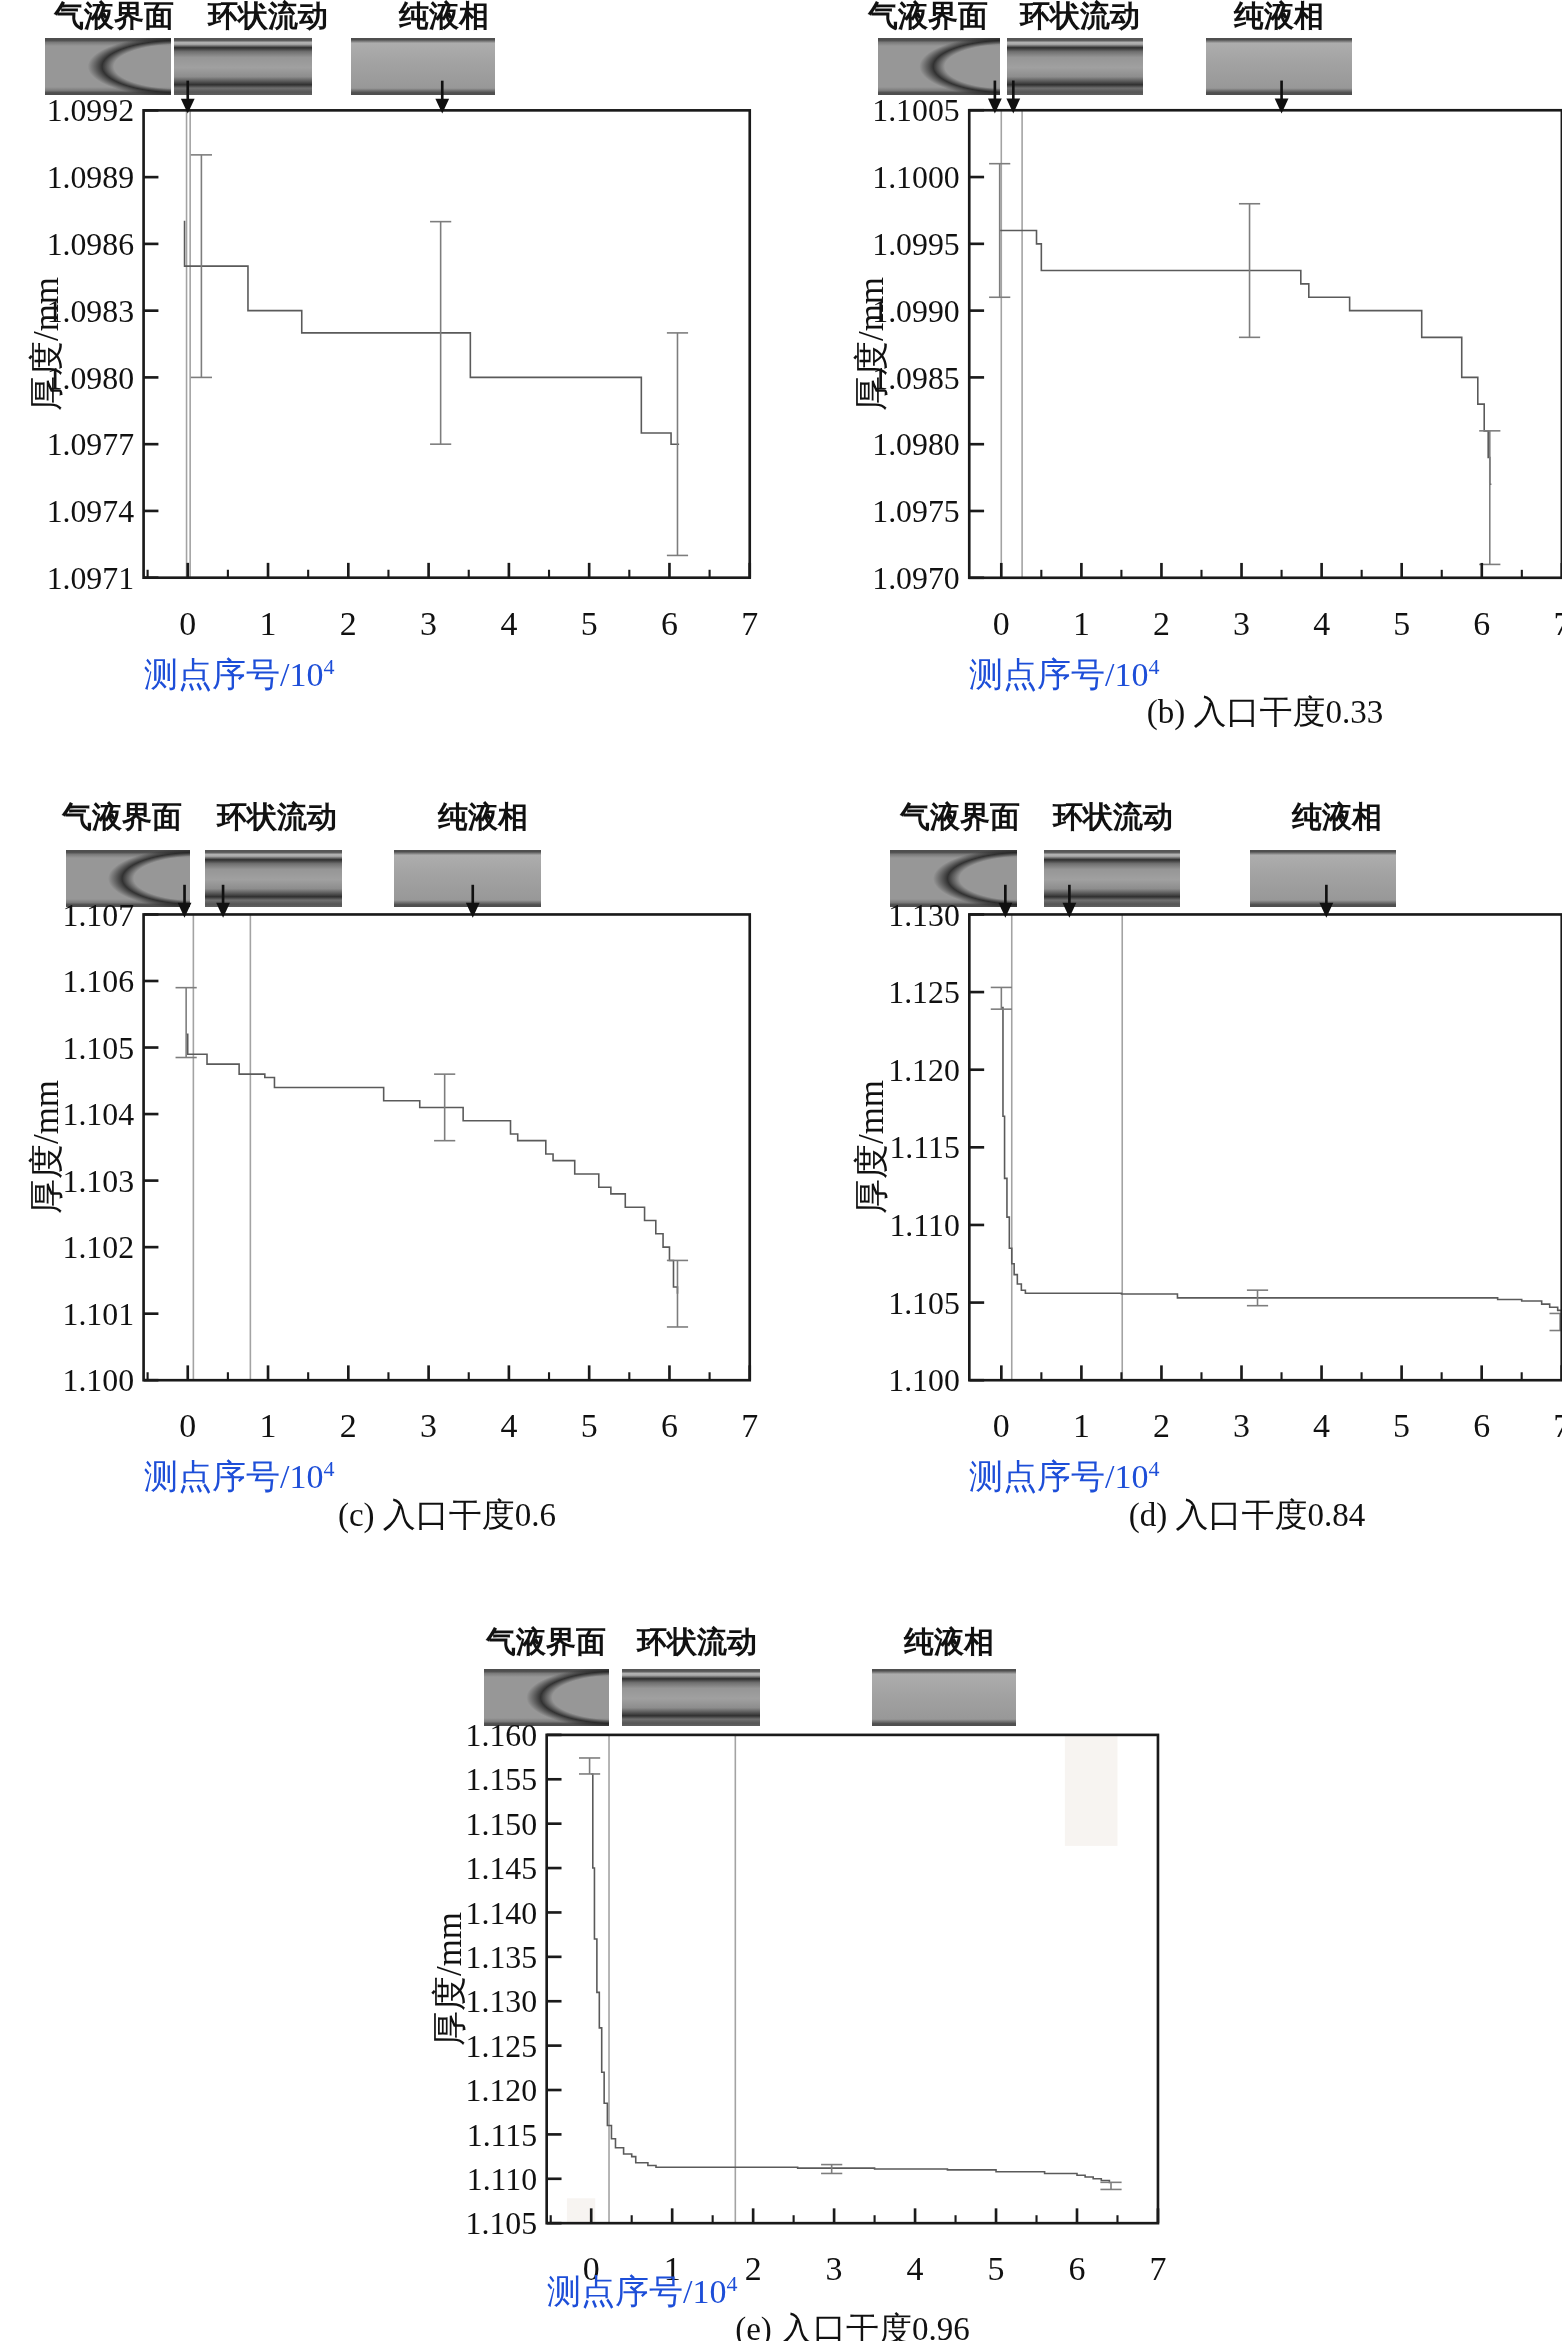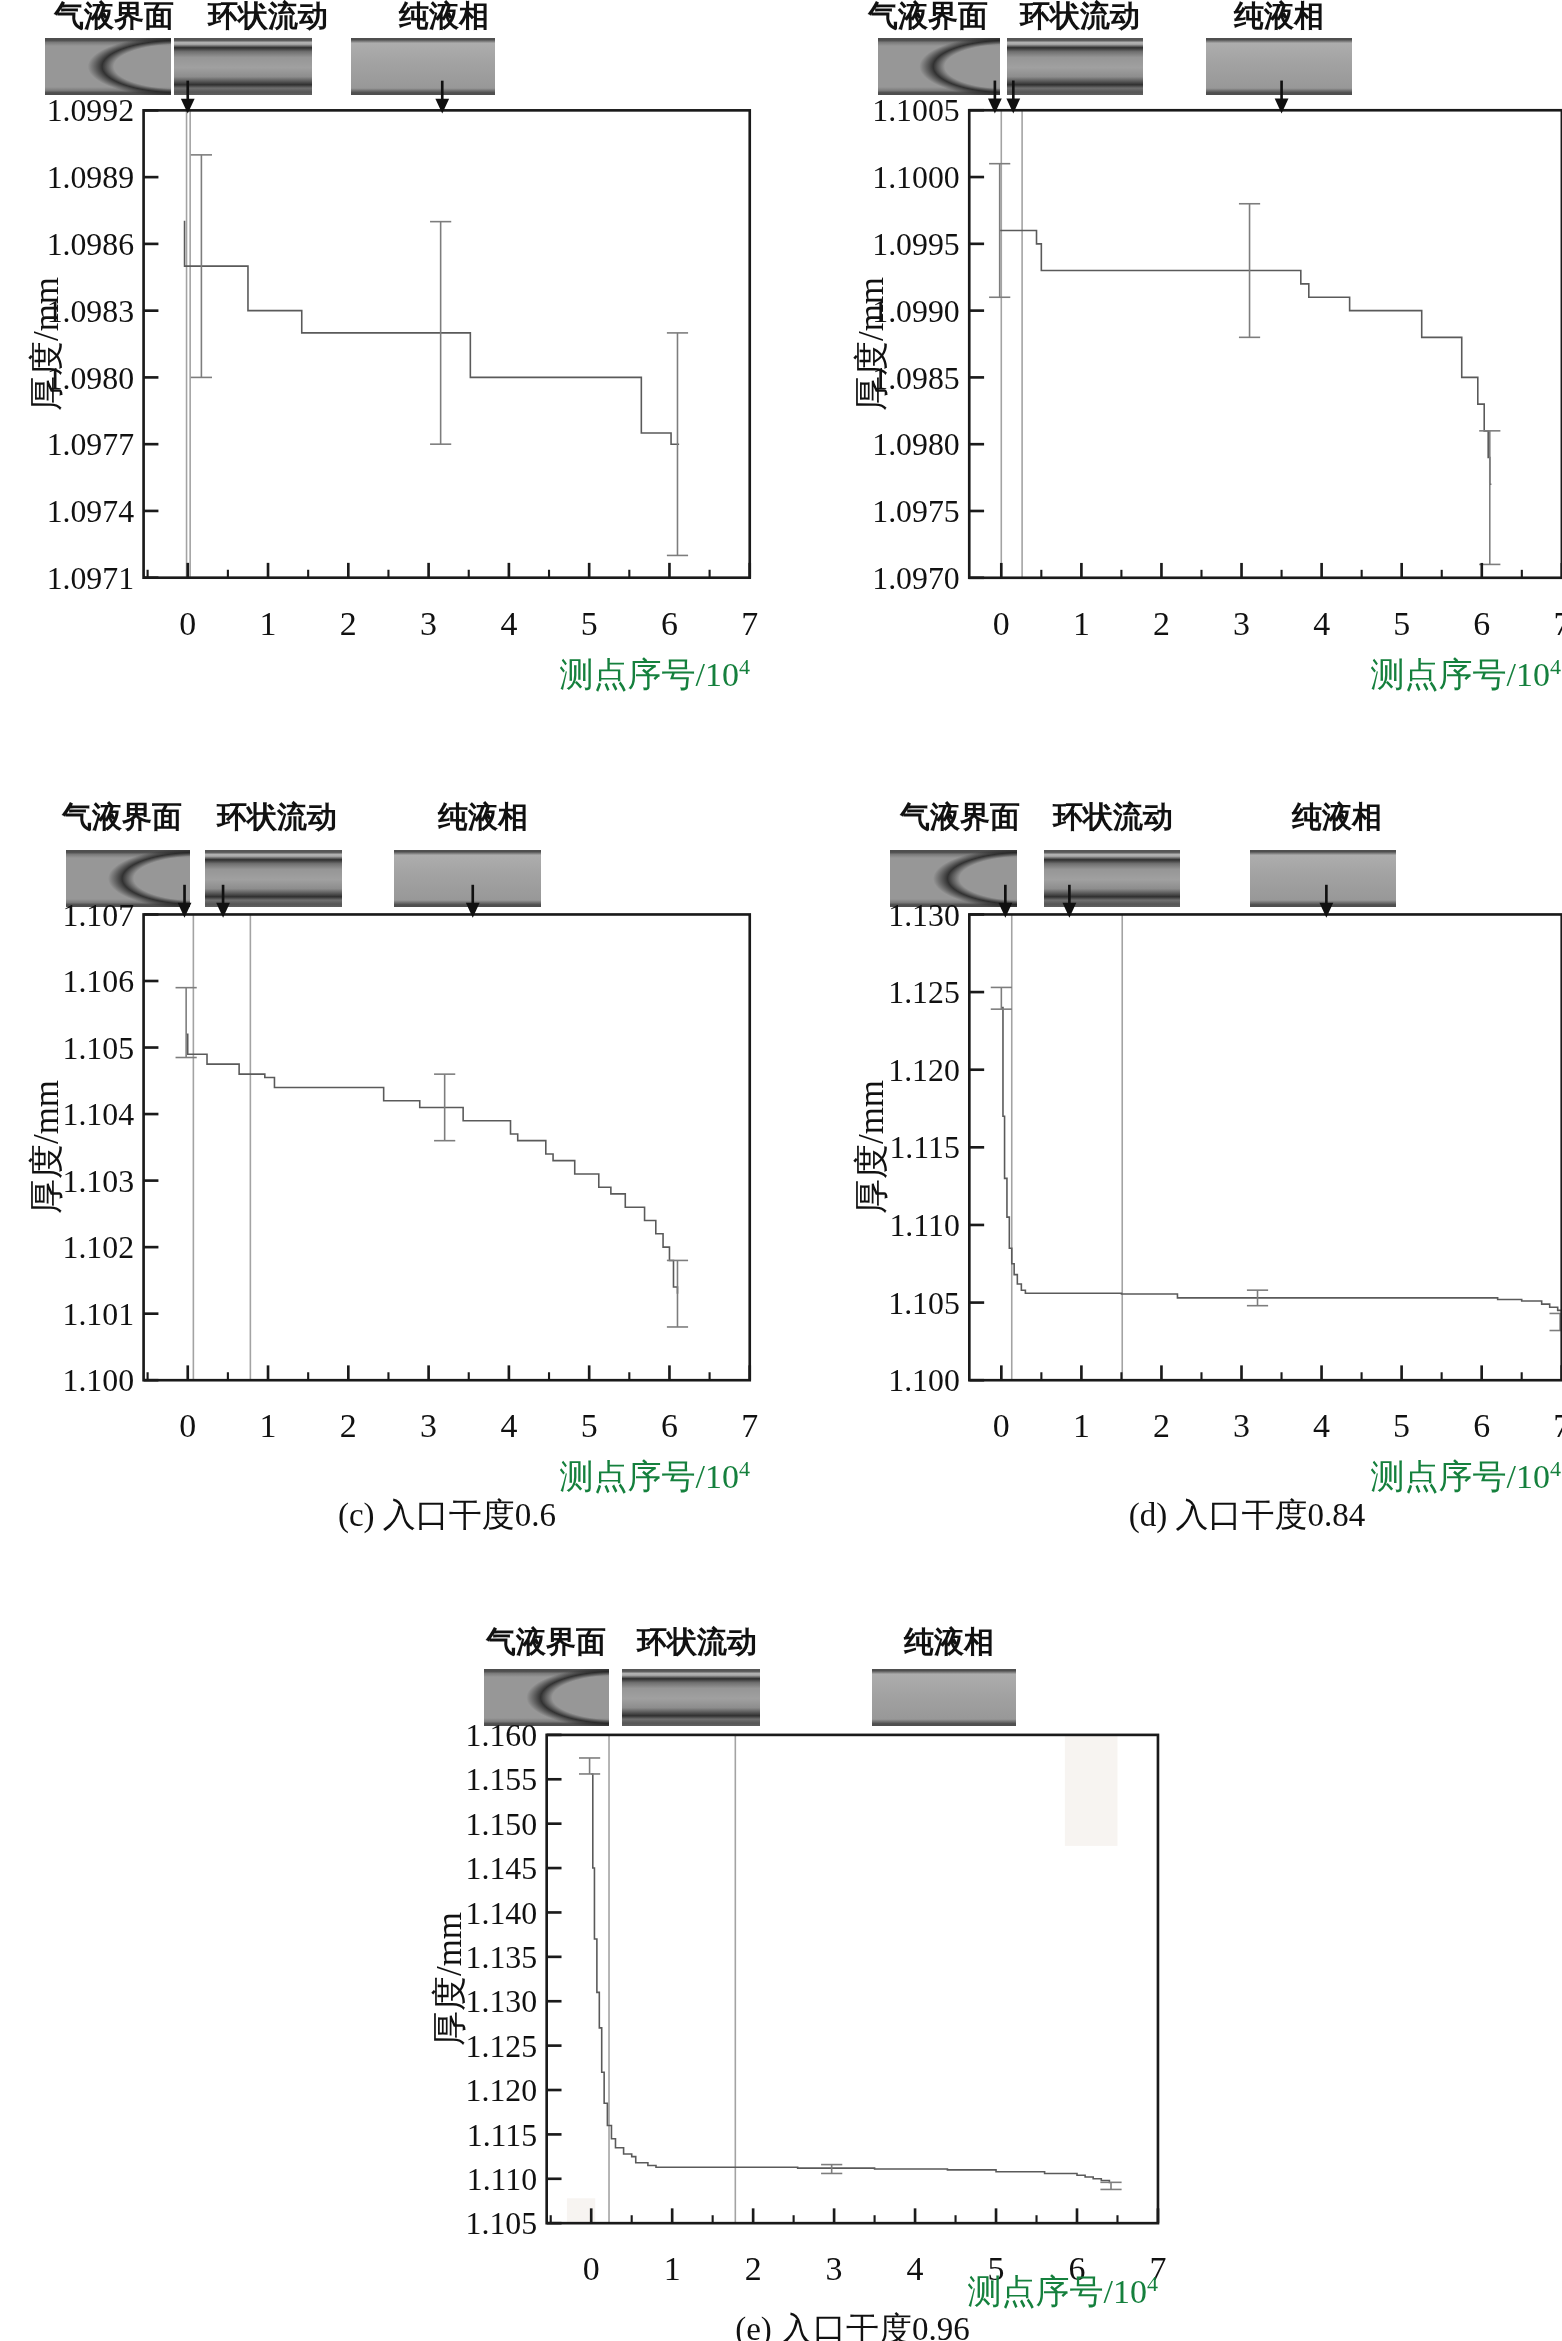--- a/index.html
+++ b/index.html
@@ -21,21 +21,21 @@
       #565656 0%, #565656 4%, #b3b3b3 8%, #a8a8a8 11%, #2e2e2e 17%, #6f6f6f 24%,
       #969696 34%, #a0a0a0 52%, #8d8d8d 68%, #303030 82%, #6f6f6f 88%, #565656 95%, #606060 100%);
   }
   .fi-pure{
     background-color:#9d9d9d;
     background-image:linear-gradient(to bottom,
       #4f4f4f 0%, #4f4f4f 3%, #adadad 9%, #a2a2a2 45%, #989898 88%, #4f4f4f 96%, #4f4f4f 100%);
   }
   .ylab{position:absolute;font-size:35px;white-space:nowrap;
         transform:translate(-50%,-50%) rotate(-90deg);color:#111;}
-  .xlab{position:absolute;font-size:34px;text-align:right;white-space:nowrap;color:#15803d;}
+  .xlab{position:absolute;font-size:34px;text-align:left;white-space:nowrap;color:#1d4ed8;}
   .xlab sup{font-size:22px;}
   .caption{position:absolute;font-size:33px;text-align:center;white-space:nowrap;color:#111;}
   svg.chart{position:absolute;left:0;top:0;}
   svg.chart text{font-family:"Liberation Serif","DejaVu Serif",serif;}
 </style>
 </head>
 <body>
 
 <div id="page">
 
@@ -171,20 +171,21 @@
         <line x1="355" y1="1090" x2="383" y2="1090" stroke="#1a1a1a" stroke-width="5"></line>
         <text x="337" y="1111" text-anchor="end" font-size="60" fill="#111111">1.0970</text>
         <line x1="403.3459459459459" y1="152" x2="403.3459459459459" y2="194" stroke="#101010" stroke-width="5"></line>
         <polygon points="390.3459459459459,186 416.3459459459459,186 403.3459459459459,214" fill="#101010"></polygon>
         <line x1="438.0945945945946" y1="152" x2="438.0945945945946" y2="194" stroke="#101010" stroke-width="5"></line>
         <polygon points="425.0945945945946,186 451.0945945945946,186 438.0945945945946,214" fill="#101010"></polygon>
         <line x1="944.2162162162161" y1="152" x2="944.2162162162161" y2="194" stroke="#101010" stroke-width="5"></line>
         <polygon points="931.2162162162161,186 957.2162162162161,186 944.2162162162161,214" fill="#101010"></polygon>
       </svg>
     <div class="xlab" style="left: 188px; width: 592px; top: 652px;"><span>测点序号/10</span><sup>4</sup></div>
+    <figcaption class="caption" style="left: 188px; width: 592px; top: 690px;">(b) 入口干度0.33</figcaption>
   </figure>
 
   <figure class="panel" id="panel-c" style="left: 0px; top: 791px; width: 781px; height: 763px;">
     <span class="flow-label" style="left: 122px; top: 10.6px;">气液界面</span>
     <span class="flow-label" style="left: 277px; top: 10.6px;">环状流动</span>
     <span class="flow-label" style="left: 483px; top: 10.6px;">纯液相</span>
     <div class="flow-img fi-interface" style="left: 66px; width: 124px; top: 59px;"></div>
     <div class="flow-img fi-annular" style="left: 205px; width: 137px; top: 59px;"></div>
     <div class="flow-img fi-pure" style="left: 394px; width: 147px; top: 59px;"></div>
     <div class="ylab" style="left: 46px; top: 356px;">厚度/mm</div>

